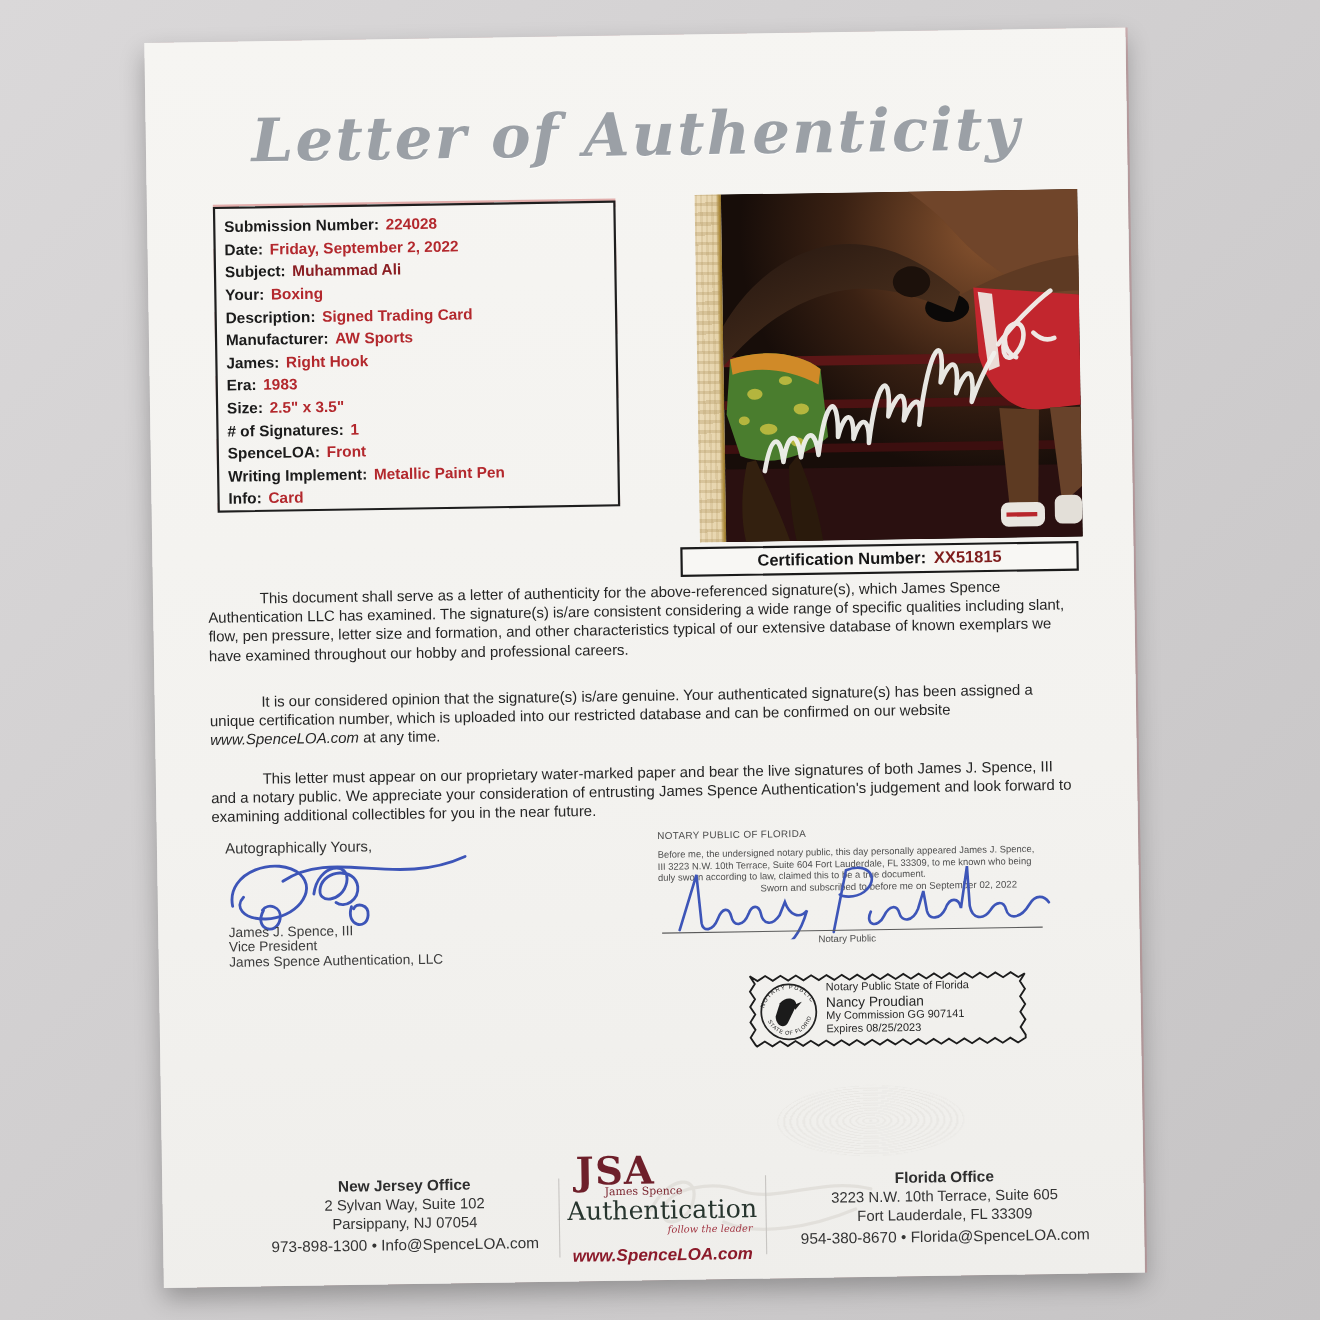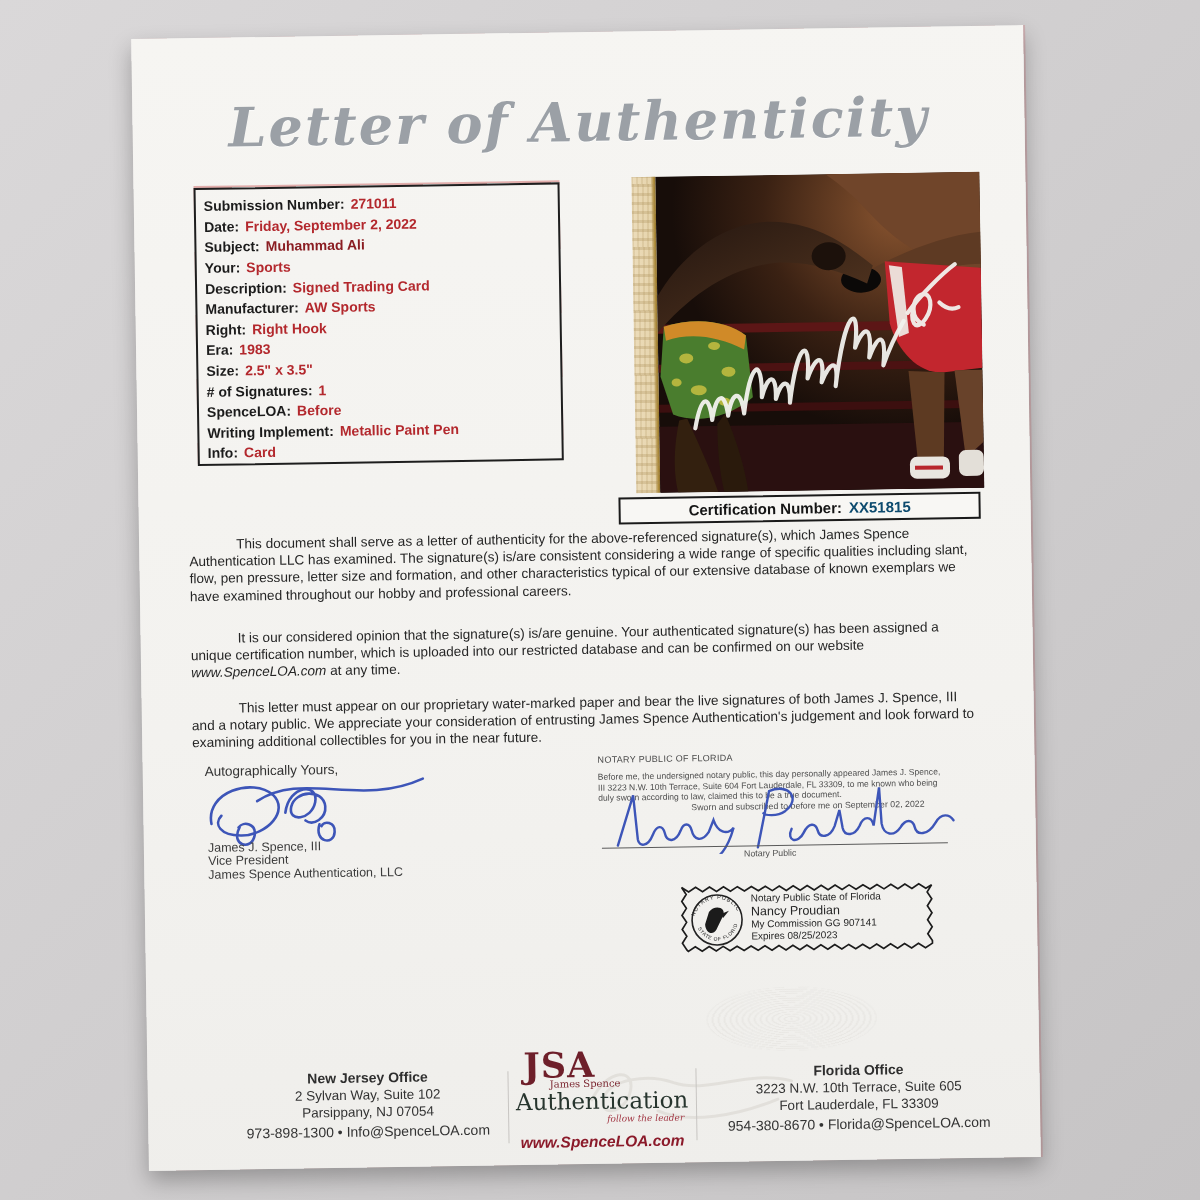--- a/index.html
+++ b/index.html
@@ -44,21 +44,21 @@
       linear-gradient(90deg,#ecdcba 0%,#e6d4ac 80%,#b3913f 92%,#8d6f2c 100%);
   }
   .card svg{display:block;}
   
   .certbar{
     position:absolute;left:480px;top:466px;width:362px;height:27px;
     border:2px solid #1a1a1a;background:#f8f7f4;display:flex;align-items:center;justify-content:center;
     gap:7px;font-size:15px;font-weight:bold;box-sizing:border-box;
   }
   .certbar .lbl{color:#151515;}
-  .certbar .val{color:#0c4a6e;}
+  .certbar .val{color:#7f1d1d;}
   
   .para{
     position:absolute;left:50px;width:792px;
     font-size:13.6px;line-height:17.2px;color:#262626;text-indent:47px;text-align:left;
   }
   .para i{font-style:italic;}
   
   .salutation{position:absolute;left:62px;top:726px;font-size:13.5px;color:#333;}
   .sig-james{position:absolute;left:48px;top:730px;width:250px;height:86px;}
   .signer-lines{position:absolute;left:64px;top:804px;font-size:12.5px;line-height:13.4px;color:#3c3c3c;}
@@ -102,61 +102,61 @@
 <body>
 
 <div class="scene">
   <div class="paper">
 
     <div class="title">Letter of Authenticity</div>
 
     <div class="details">
       <div class="row">
           <span class="lbl">Submission Number:</span>
-          <span class="val">271011</span>
+          <span class="val">224028</span>
         </div>
       <div class="row">
           <span class="lbl">Date:</span>
           <span class="val">Friday, September 2, 2022</span>
         </div>
       <div class="row">
           <span class="lbl">Subject:</span>
           <span class="val strong">Muhammad Ali</span>
         </div>
       <div class="row">
           <span class="lbl">Your:</span>
-          <span class="val">Sports</span>
+          <span class="val">Boxing</span>
         </div>
       <div class="row">
           <span class="lbl">Description:</span>
           <span class="val">Signed Trading Card</span>
         </div>
       <div class="row">
           <span class="lbl">Manufacturer:</span>
           <span class="val">AW Sports</span>
         </div>
       <div class="row">
-          <span class="lbl">Right:</span>
+          <span class="lbl">James:</span>
           <span class="val">Right Hook</span>
         </div>
       <div class="row">
           <span class="lbl">Era:</span>
           <span class="val">1983</span>
         </div>
       <div class="row">
           <span class="lbl">Size:</span>
           <span class="val">2.5" x 3.5"</span>
         </div>
       <div class="row">
           <span class="lbl"># of Signatures:</span>
           <span class="val">1</span>
         </div>
       <div class="row">
           <span class="lbl">SpenceLOA:</span>
-          <span class="val">Before</span>
+          <span class="val">Front</span>
         </div>
       <div class="row">
           <span class="lbl">Writing Implement:</span>
           <span class="val">Metallic Paint Pen</span>
         </div>
       <div class="row">
           <span class="lbl">Info:</span>
           <span class="val">Card</span>
         </div>
     </div>

